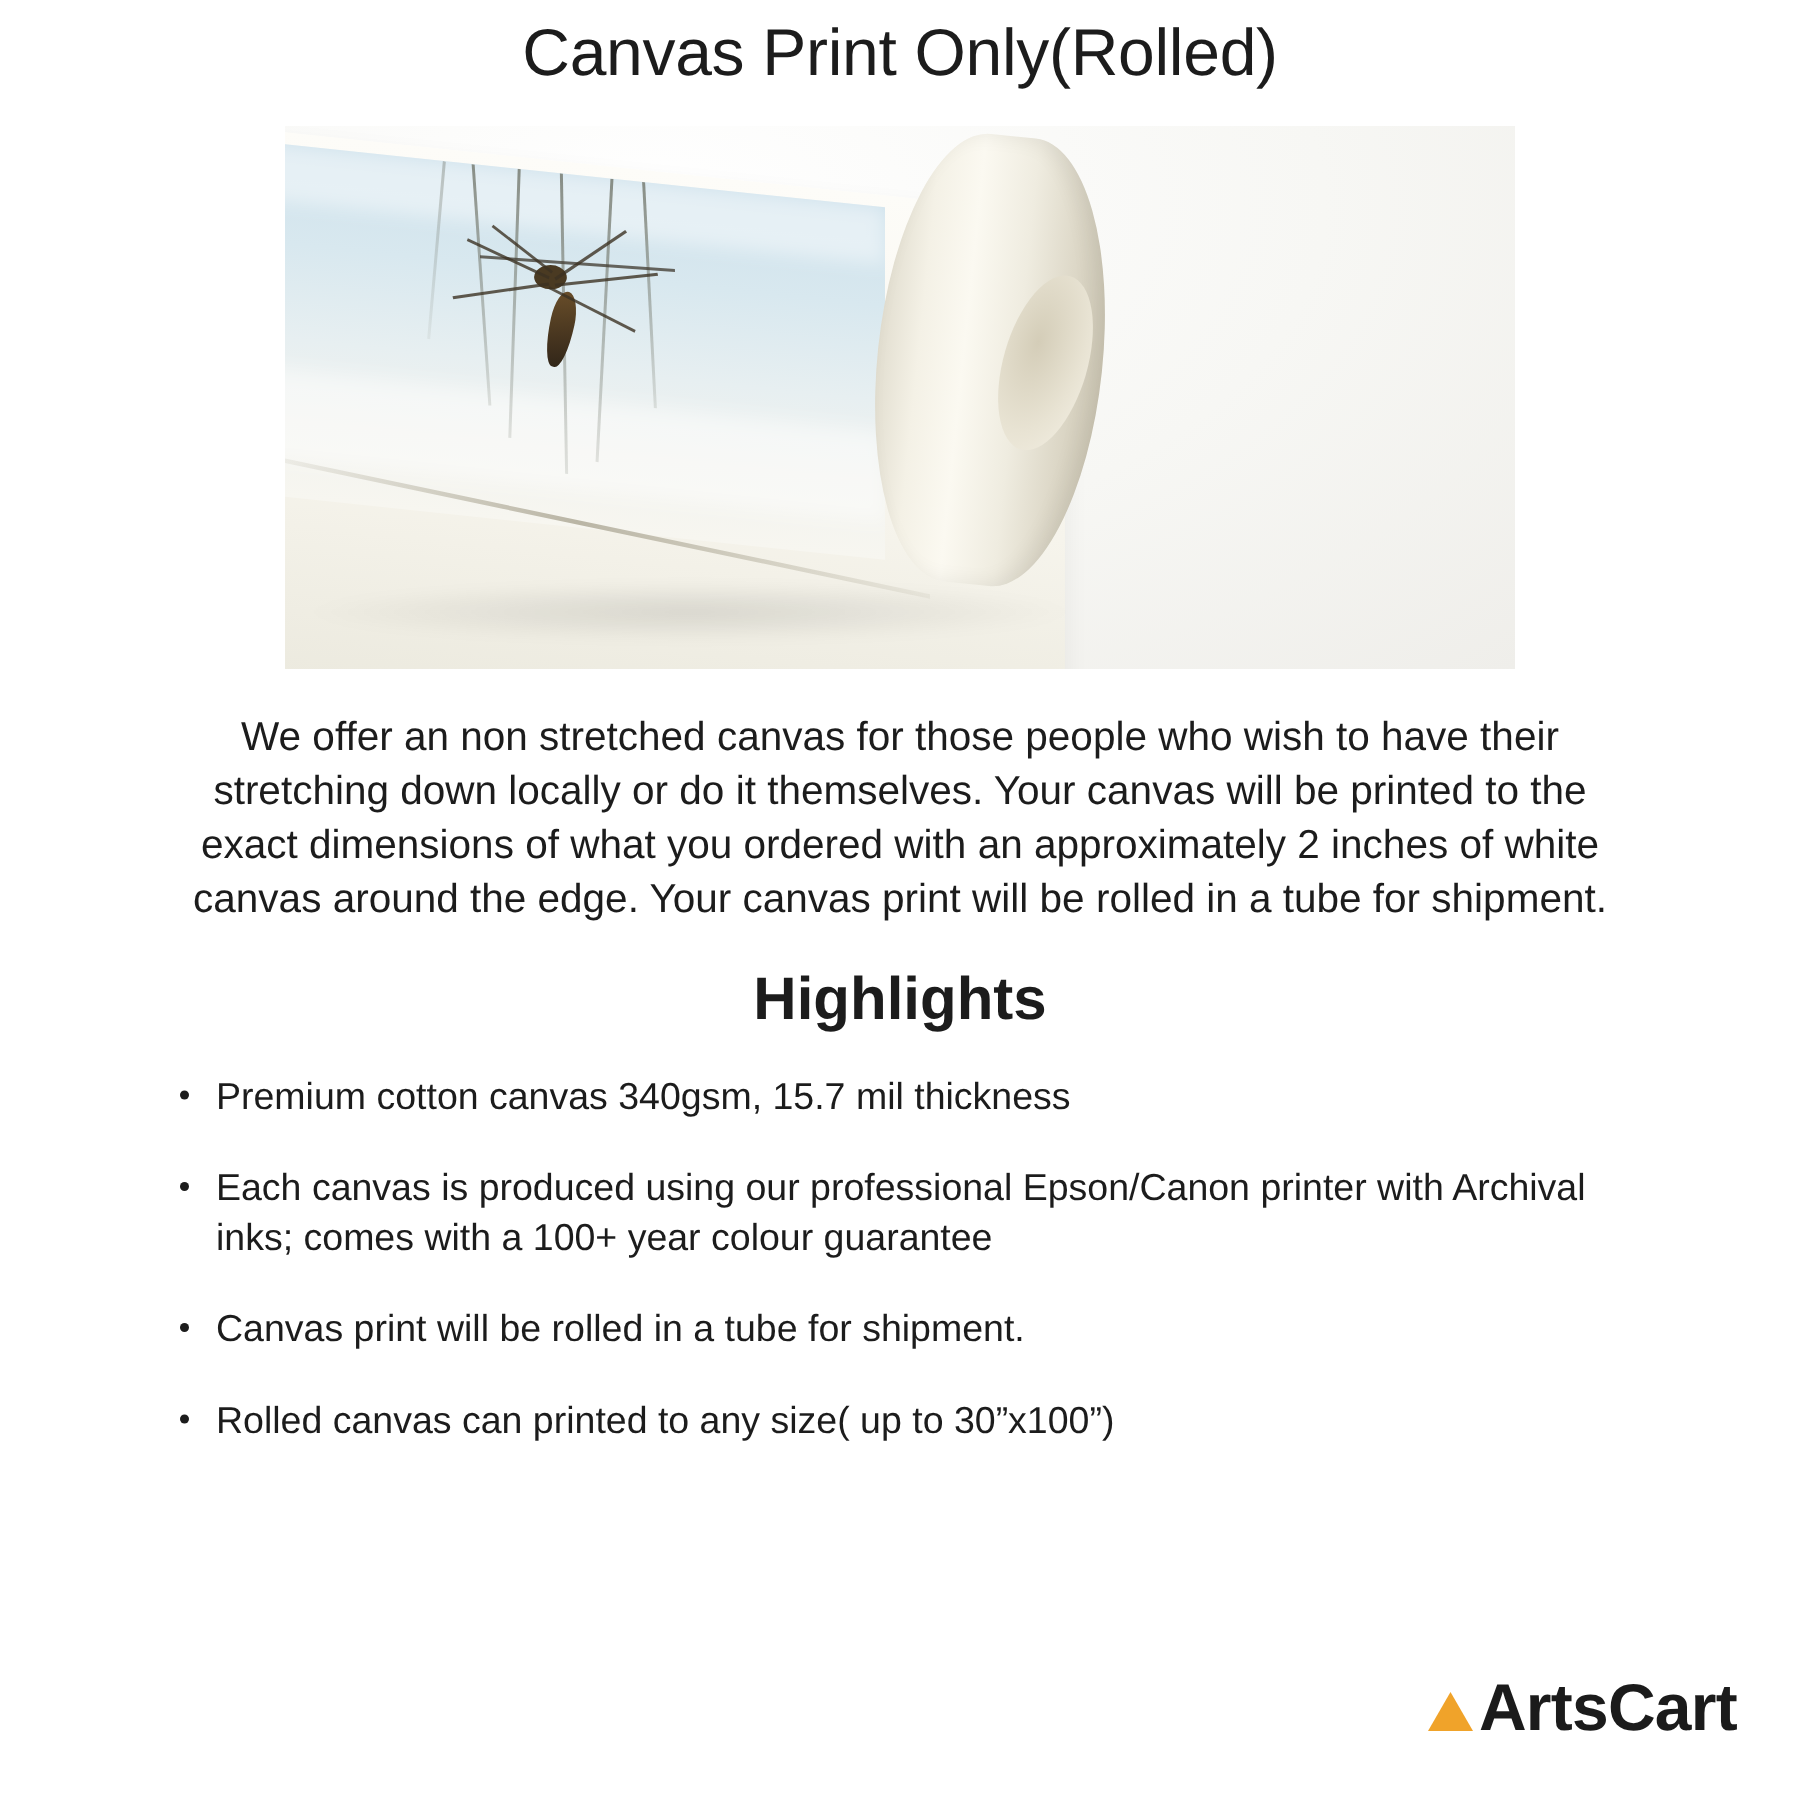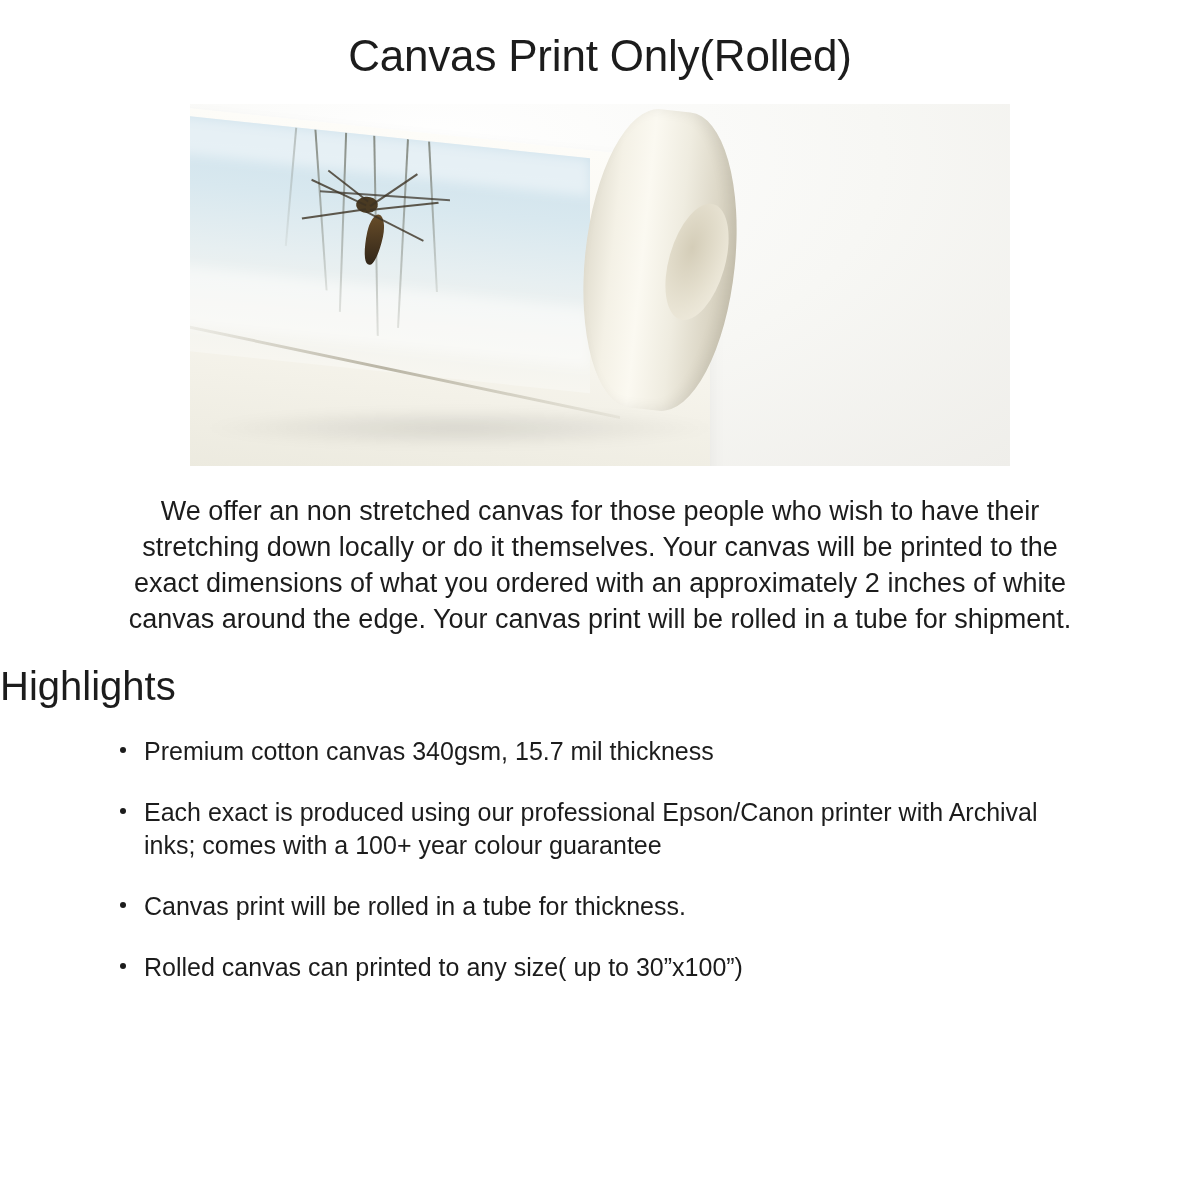--- a/index.html
+++ b/index.html
@@ -21,21 +21,21 @@
     box-sizing: border-box;
   }
 
   
   .title {
     text-align: center;
     font-size: 44px;
     font-weight: 400;
     line-height: 1.1;
     color: #1c1c1c;
-    padding-top: 32px;
+    padding-top: 12px;
     letter-spacing: -0.2px;
   }
 
   
   .photo-wrap {
     margin: 24px auto 0 auto;
     width: 820px;
     height: 362px;
     position: relative;
     overflow: hidden;
@@ -166,23 +166,23 @@
   .desc {
     margin: 28px 120px 0 120px;
     font-size: 27px;
     line-height: 1.33;
     color: #1c1c1c;
     text-align: center;
   }
 
   
   .highlights-title {
-    text-align: left;
+    text-align: center;
     font-size: 40px;
-    font-weight: 400;
+    font-weight: 700;
     color: #1c1c1c;
     margin-top: 26px;
   }
   .bullets {
     margin: 26px 110px 16px 118px;
     padding: 0;
     list-style: none;
   }
   .bullets li {
     position: relative;
@@ -277,26 +277,31 @@
 
   <div class="highlights-title">Highlights</div>
 
   <ul class="bullets">
     <li>
       <span class="dot"></span>
       <span>Premium cotton canvas 340gsm, 15.7 mil thickness</span>
     </li>
     <li>
       <span class="dot"></span>
-      <span>Each exact is produced using our professional Epson/Canon printer with Archival inks; comes with a 100+ year colour guarantee</span>
+      <span>Each canvas is produced using our professional Epson/Canon printer with Archival inks; comes with a 100+ year colour guarantee</span>
     </li>
     <li>
       <span class="dot"></span>
-      <span>Canvas print will be rolled in a tube for thickness.</span>
+      <span>Canvas print will be rolled in a tube for shipment.</span>
     </li>
     <li>
       <span class="dot"></span>
       <span>Rolled canvas can printed to any size( up to 30”x100”)</span>
     </li>
   </ul>
 
+  <div class="logo">
+    <span class="mark"></span>
+    <span class="arts">Arts</span>
+    <span class="cart">Cart</span>
+  </div>
 
 </div>
 
 </body></html>

